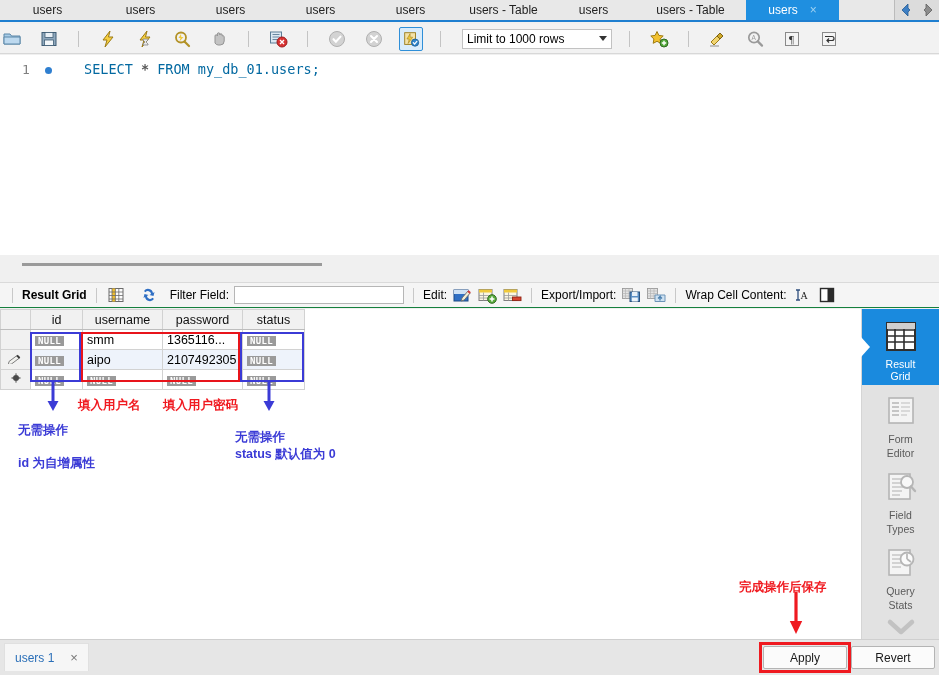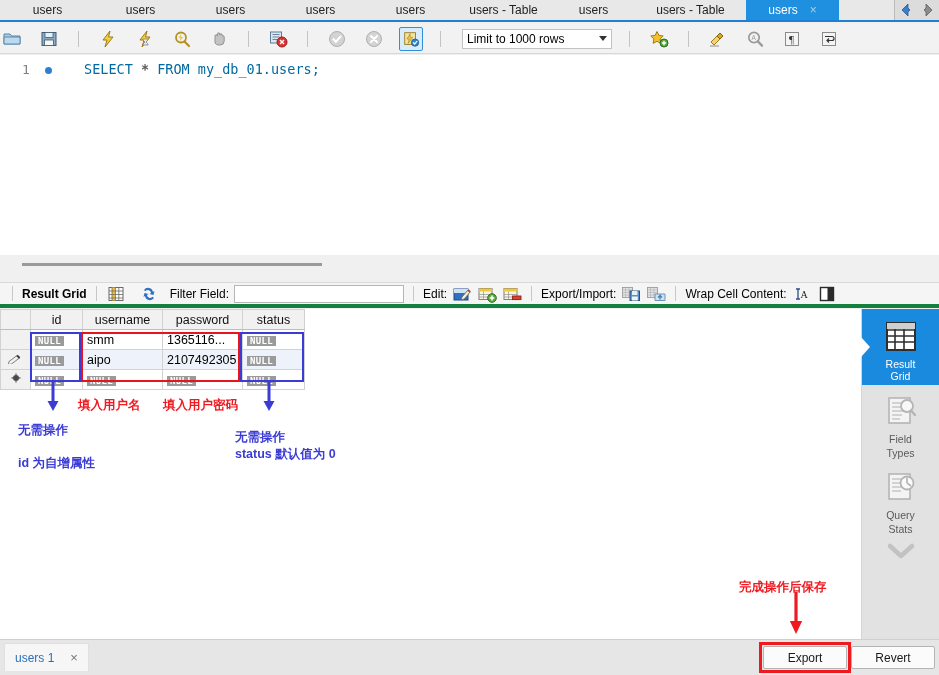--- a/index.html
+++ b/index.html
@@ -100,21 +100,21 @@
   #splitter .grip {
     position: absolute; left: 22px; top: 8px; width: 300px; height: 3px;
     background: #9a9a9a;
   }
 
   
   #restool {
     position: absolute; left: 0; top: 282px; width: 939px; height: 26px;
     background: #f5f5f5;
     border-top: 1px solid #dadada;
-    border-bottom: 4px solid #15803d;
+    border-bottom: 1px solid #15803d;
     display: flex; align-items: center;
     padding-left: 8px;
     gap: 5px;
     font-size: 12px;
   }
   #restool .rsep { width: 1px; height: 15px; background: #c8c8c8; margin: 0 4px; }
   #restool .rlabel { white-space: nowrap; font-size: 12px; }
   #restool .rbold { font-weight: bold; }
   #filterinput {
     width: 170px; height: 18px; background: #fff; border: 1px solid #b6b6b6;
@@ -551,20 +551,31 @@
             <path d="M3 9 h28 M3 15 h28 M3 21 h28 M11 2 v27 M20 2 v27" stroke="#2e2e2e" stroke-width="1.6"></path>
             <rect x="3" y="2" width="28" height="6" fill="#cfcfcf"></rect>
           </svg>
       </span>
       <span class="slabel">Result</span>
       <span class="slabel" style="margin-top:0">Grid</span>
     </div>
     <div class="sitem">
       <span class="sicon">
         <svg width="34" height="32" viewBox="0 0 34 32">
+            <rect x="5" y="2" width="24" height="25" fill="#f4f4f4" stroke="#b5b5b5" stroke-width="1.6"></rect>
+            <path d="M8 7 h7 M8 11 h7 M8 15 h7 M8 19 h7" stroke="#b5b5b5" stroke-width="1.4"></path>
+            <path d="M17 7 h9 M17 11 h9 M17 15 h9 M17 19 h6" stroke="#cfcfcf" stroke-width="1.4"></path>
+          </svg>
+      </span>
+      <span class="slabel">Form</span>
+      <span class="slabel">Editor</span>
+    </div>
+    <div class="sitem">
+      <span class="sicon">
+        <svg width="34" height="32" viewBox="0 0 34 32">
             <rect x="5" y="2" width="21" height="25" fill="#f4f4f4" stroke="#b5b5b5" stroke-width="1.6"></rect>
             <path d="M8 7 h12 M8 11 h12 M8 15 h12 M8 19 h10 M8 23 h8" stroke="#c6c6c6" stroke-width="1.4"></path>
             <circle cx="23" cy="10" r="6" fill="#f8f8f8" stroke="#b5b5b5" stroke-width="1.8"></circle>
             <path d="M27 14.5 L31 19" stroke="#b5b5b5" stroke-width="2.4" stroke-linecap="round"></path>
           </svg>
       </span>
       <span class="slabel">Field</span>
       <span class="slabel">Types</span>
     </div>
     <div class="sitem">
@@ -586,16 +597,16 @@
     </div>
   </div>
 
   <div id="bottom">
     <div id="rstab">
       <span>users 1</span>
       <span class="x">×</span>
     </div>
   </div>
   <div id="applywrap"></div>
-  <div class="btn" style="left:763px; top:646px;">Export</div>
+  <div class="btn" style="left:763px; top:646px;">Apply</div>
   <div class="btn" style="left:851px; top:646px;">Revert</div>
 
 </div>
 
 </body></html>

